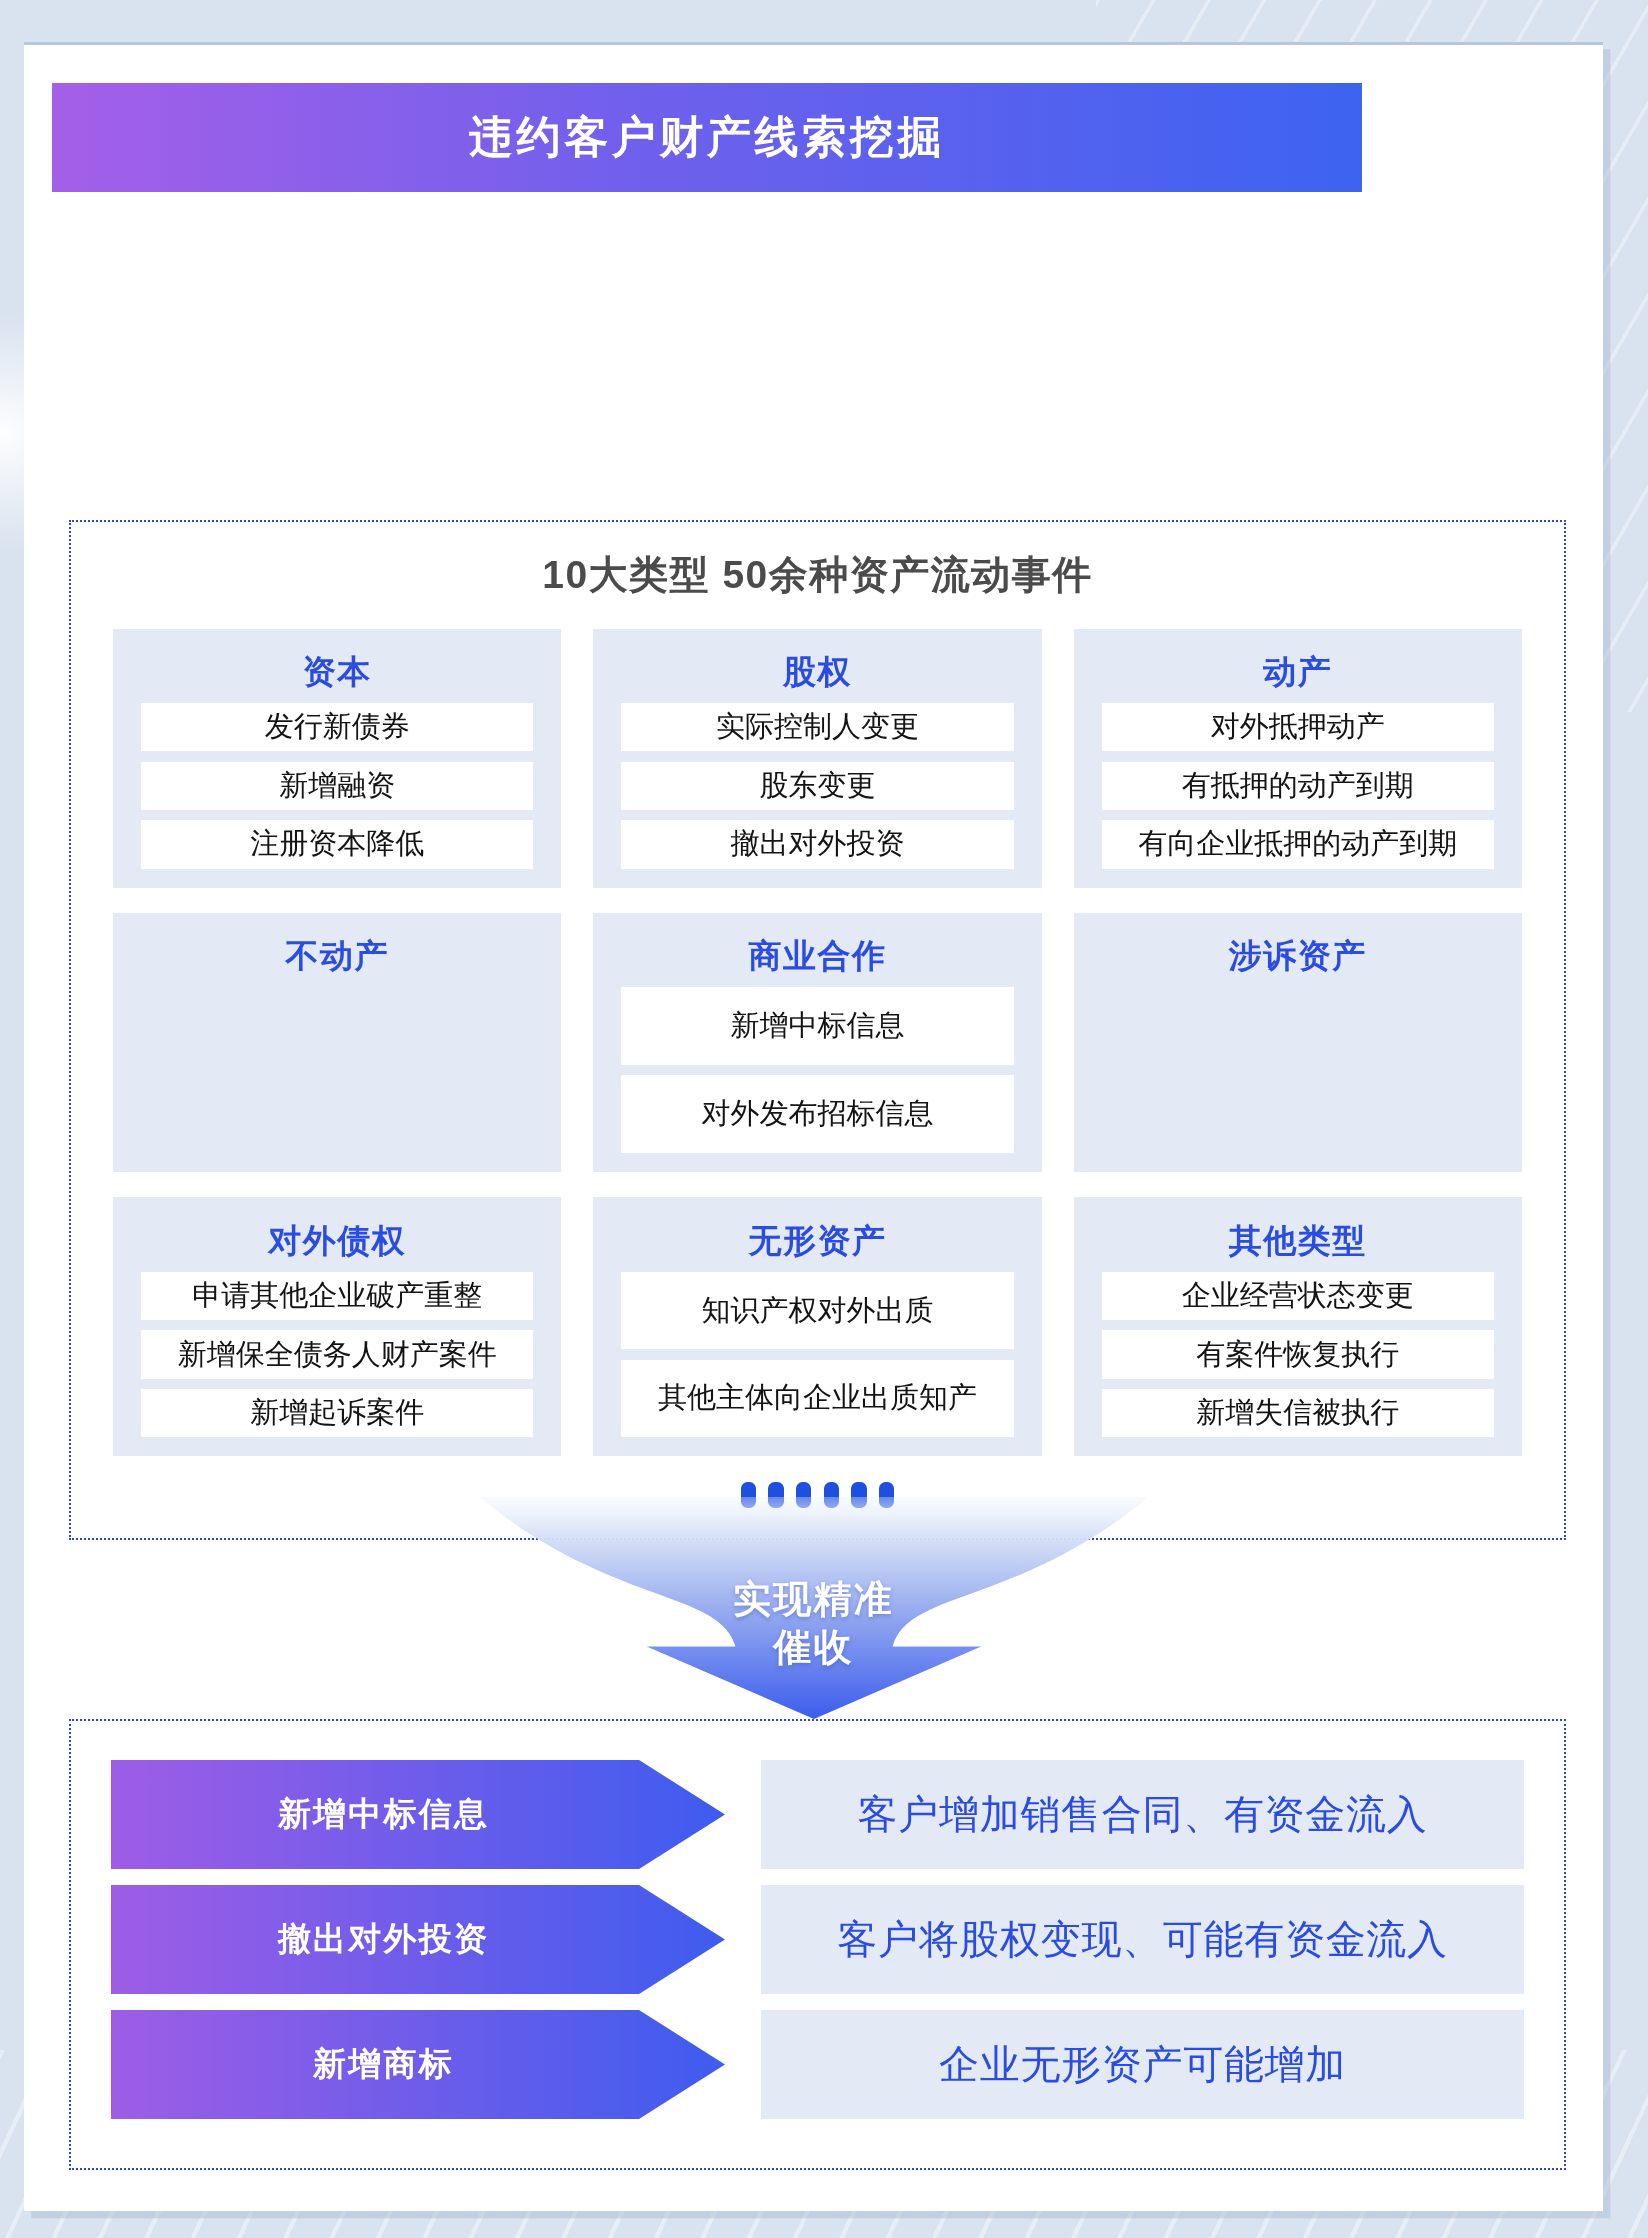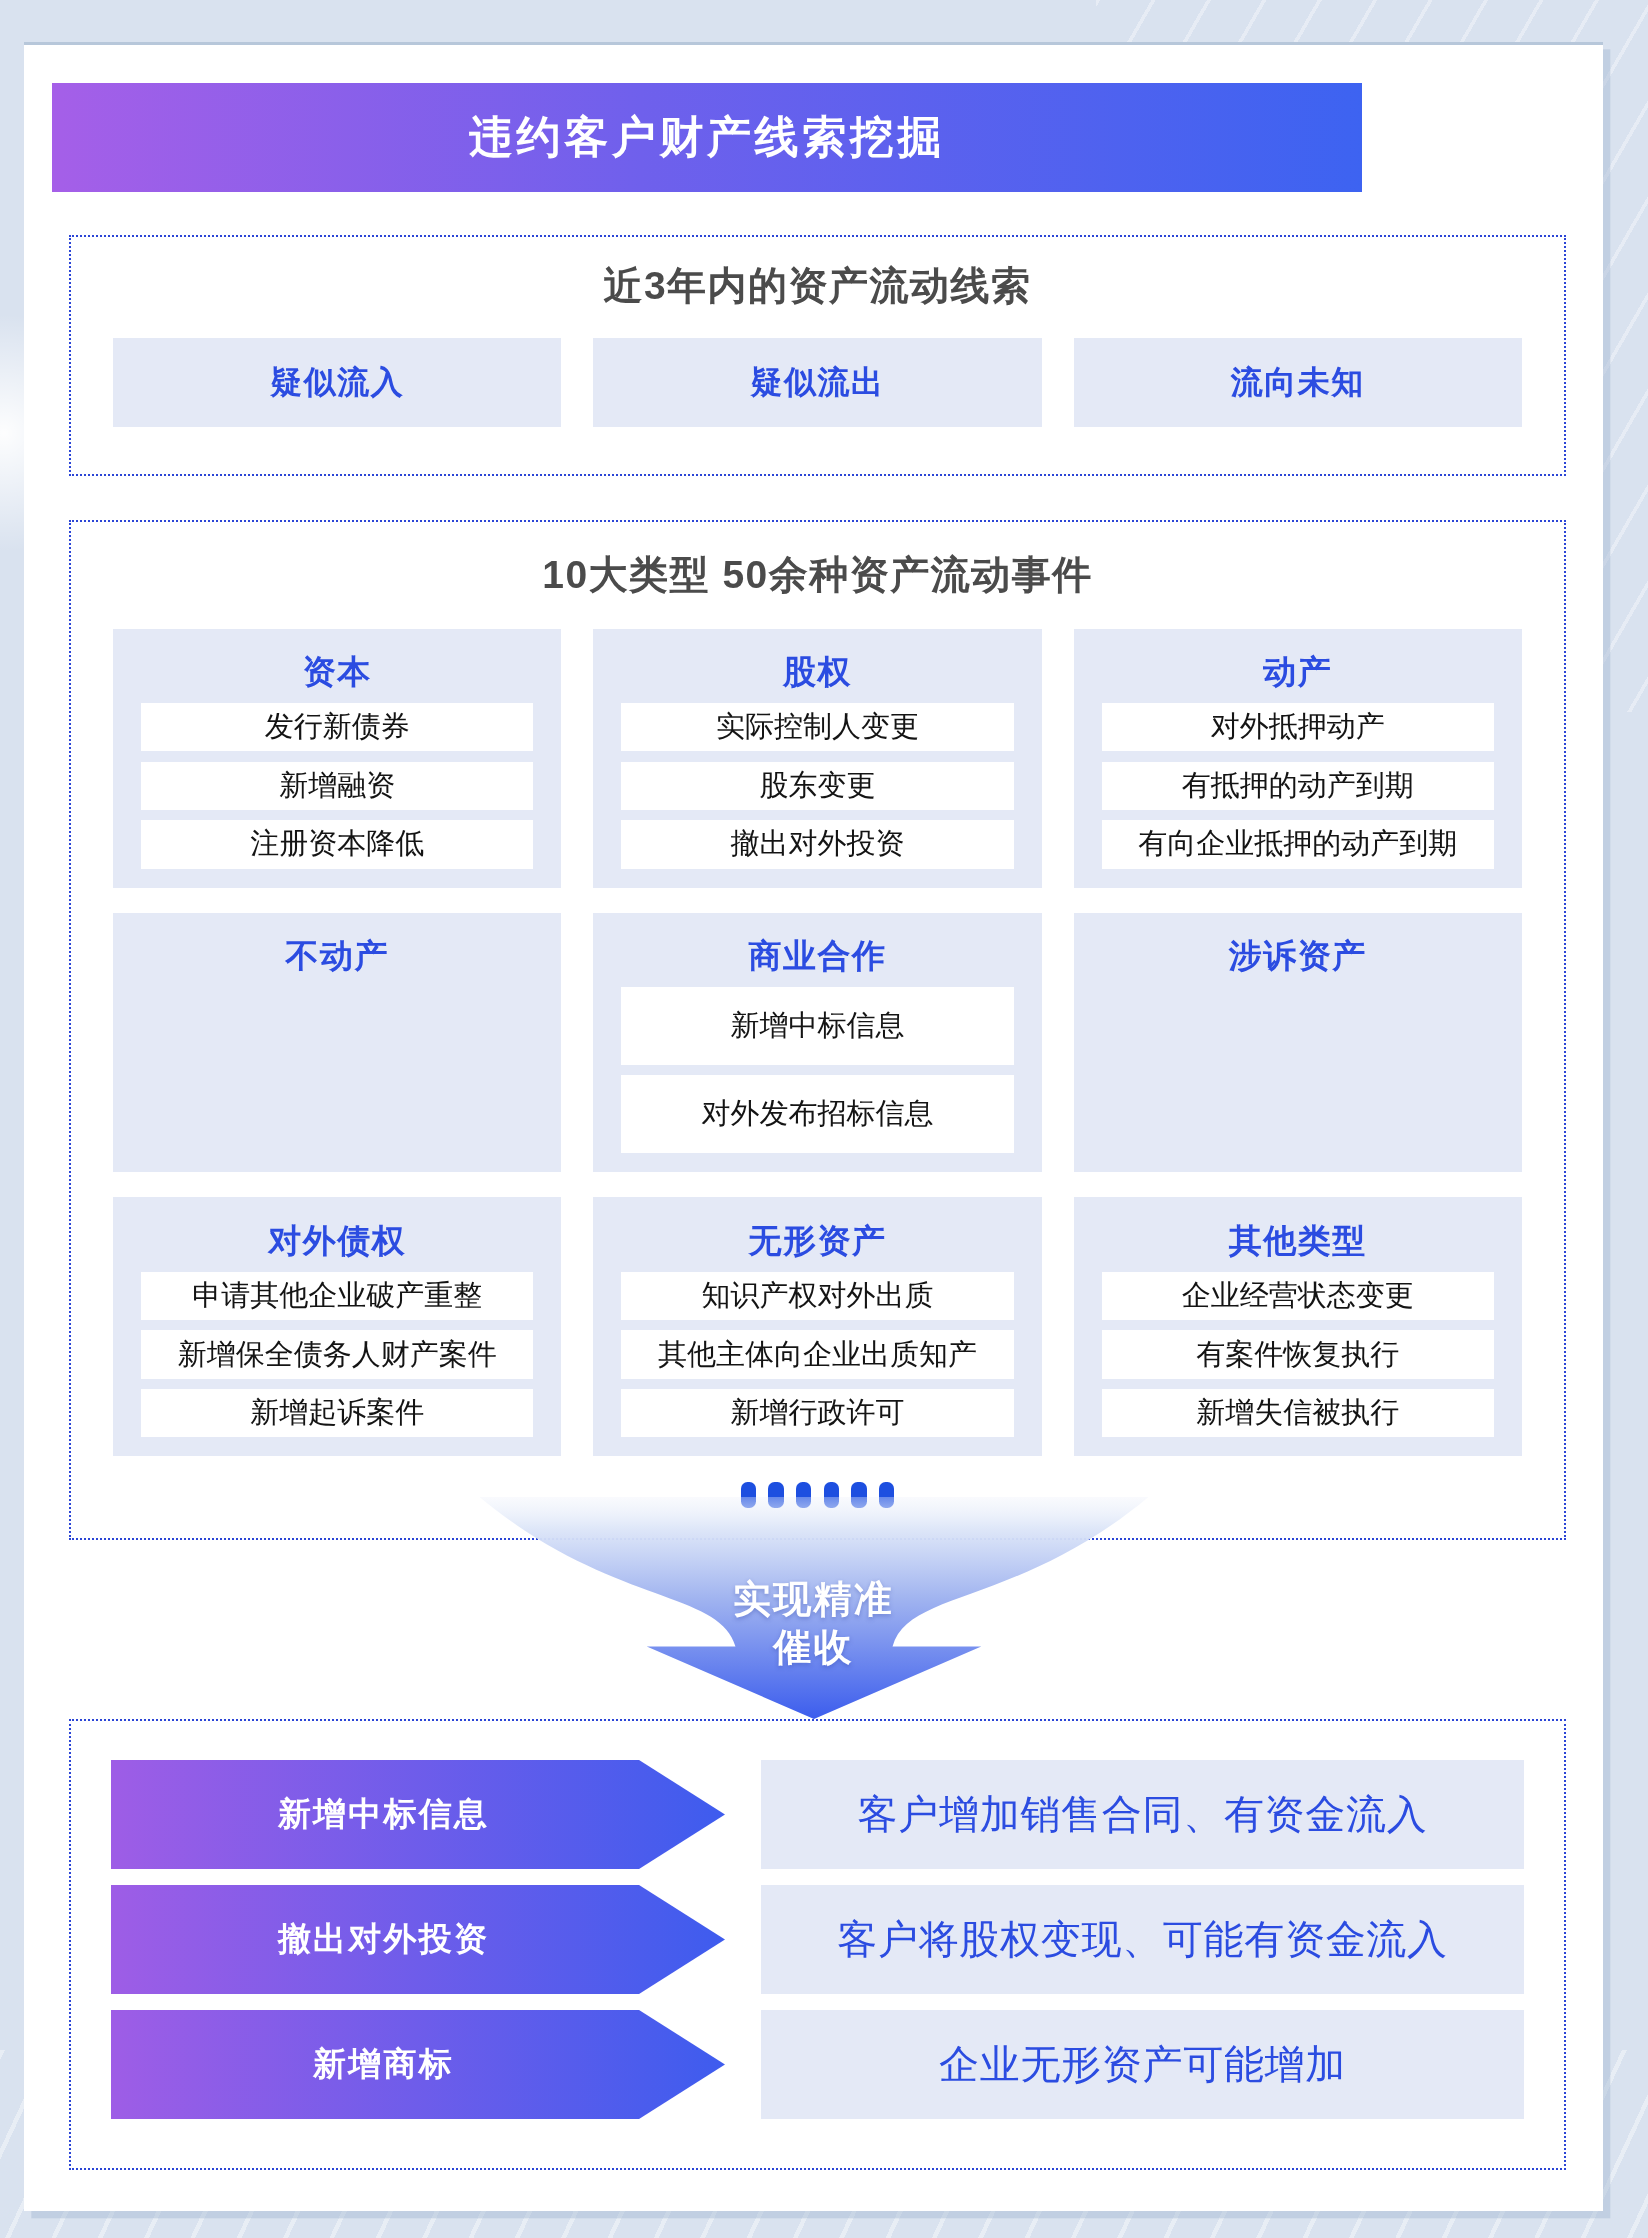--- a/index.html
+++ b/index.html
@@ -115,28 +115,20 @@
 <div class="bg-stripes-tr"></div>
 <div class="bg-stripes-bottom"></div>
 <div class="bg-blob"></div>
 
 <div class="card">
 
   <div class="header">
     <div class="header-title">违约客户财产线索挖掘</div>
   </div>
 
-  <div class="dotted sec1">
-    <div class="sec-title">近3年内的资产流动线索</div>
-    <div class="sec1-row">
-      <div class="flow-box">疑似流入</div>
-      <div class="flow-box">疑似流出</div>
-      <div class="flow-box">流向未知</div>
-    </div>
-  </div>
 
   <div class="dotted sec2">
     <div class="sec-title">10大类型 50余种资产流动事件</div>
 
     <div class="cat-grid">
 
       <div class="cat-card">
         <div class="cat-title">资本</div>
         <div class="cat-items">
           <div class="cat-item">发行新债券</div>
@@ -186,21 +178,20 @@
           <div class="cat-item">新增保全债务人财产案件</div>
           <div class="cat-item">新增起诉案件</div>
         </div>
       </div>
 
       <div class="cat-card">
         <div class="cat-title">无形资产</div>
         <div class="cat-items">
           <div class="cat-item">知识产权对外出质</div>
           <div class="cat-item">其他主体向企业出质知产</div>
-          <div class="cat-item">新增行政许可</div>
         </div>
       </div>
 
       <div class="cat-card">
         <div class="cat-title">其他类型</div>
         <div class="cat-items">
           <div class="cat-item">企业经营状态变更</div>
           <div class="cat-item">有案件恢复执行</div>
           <div class="cat-item">新增失信被执行</div>
         </div>

